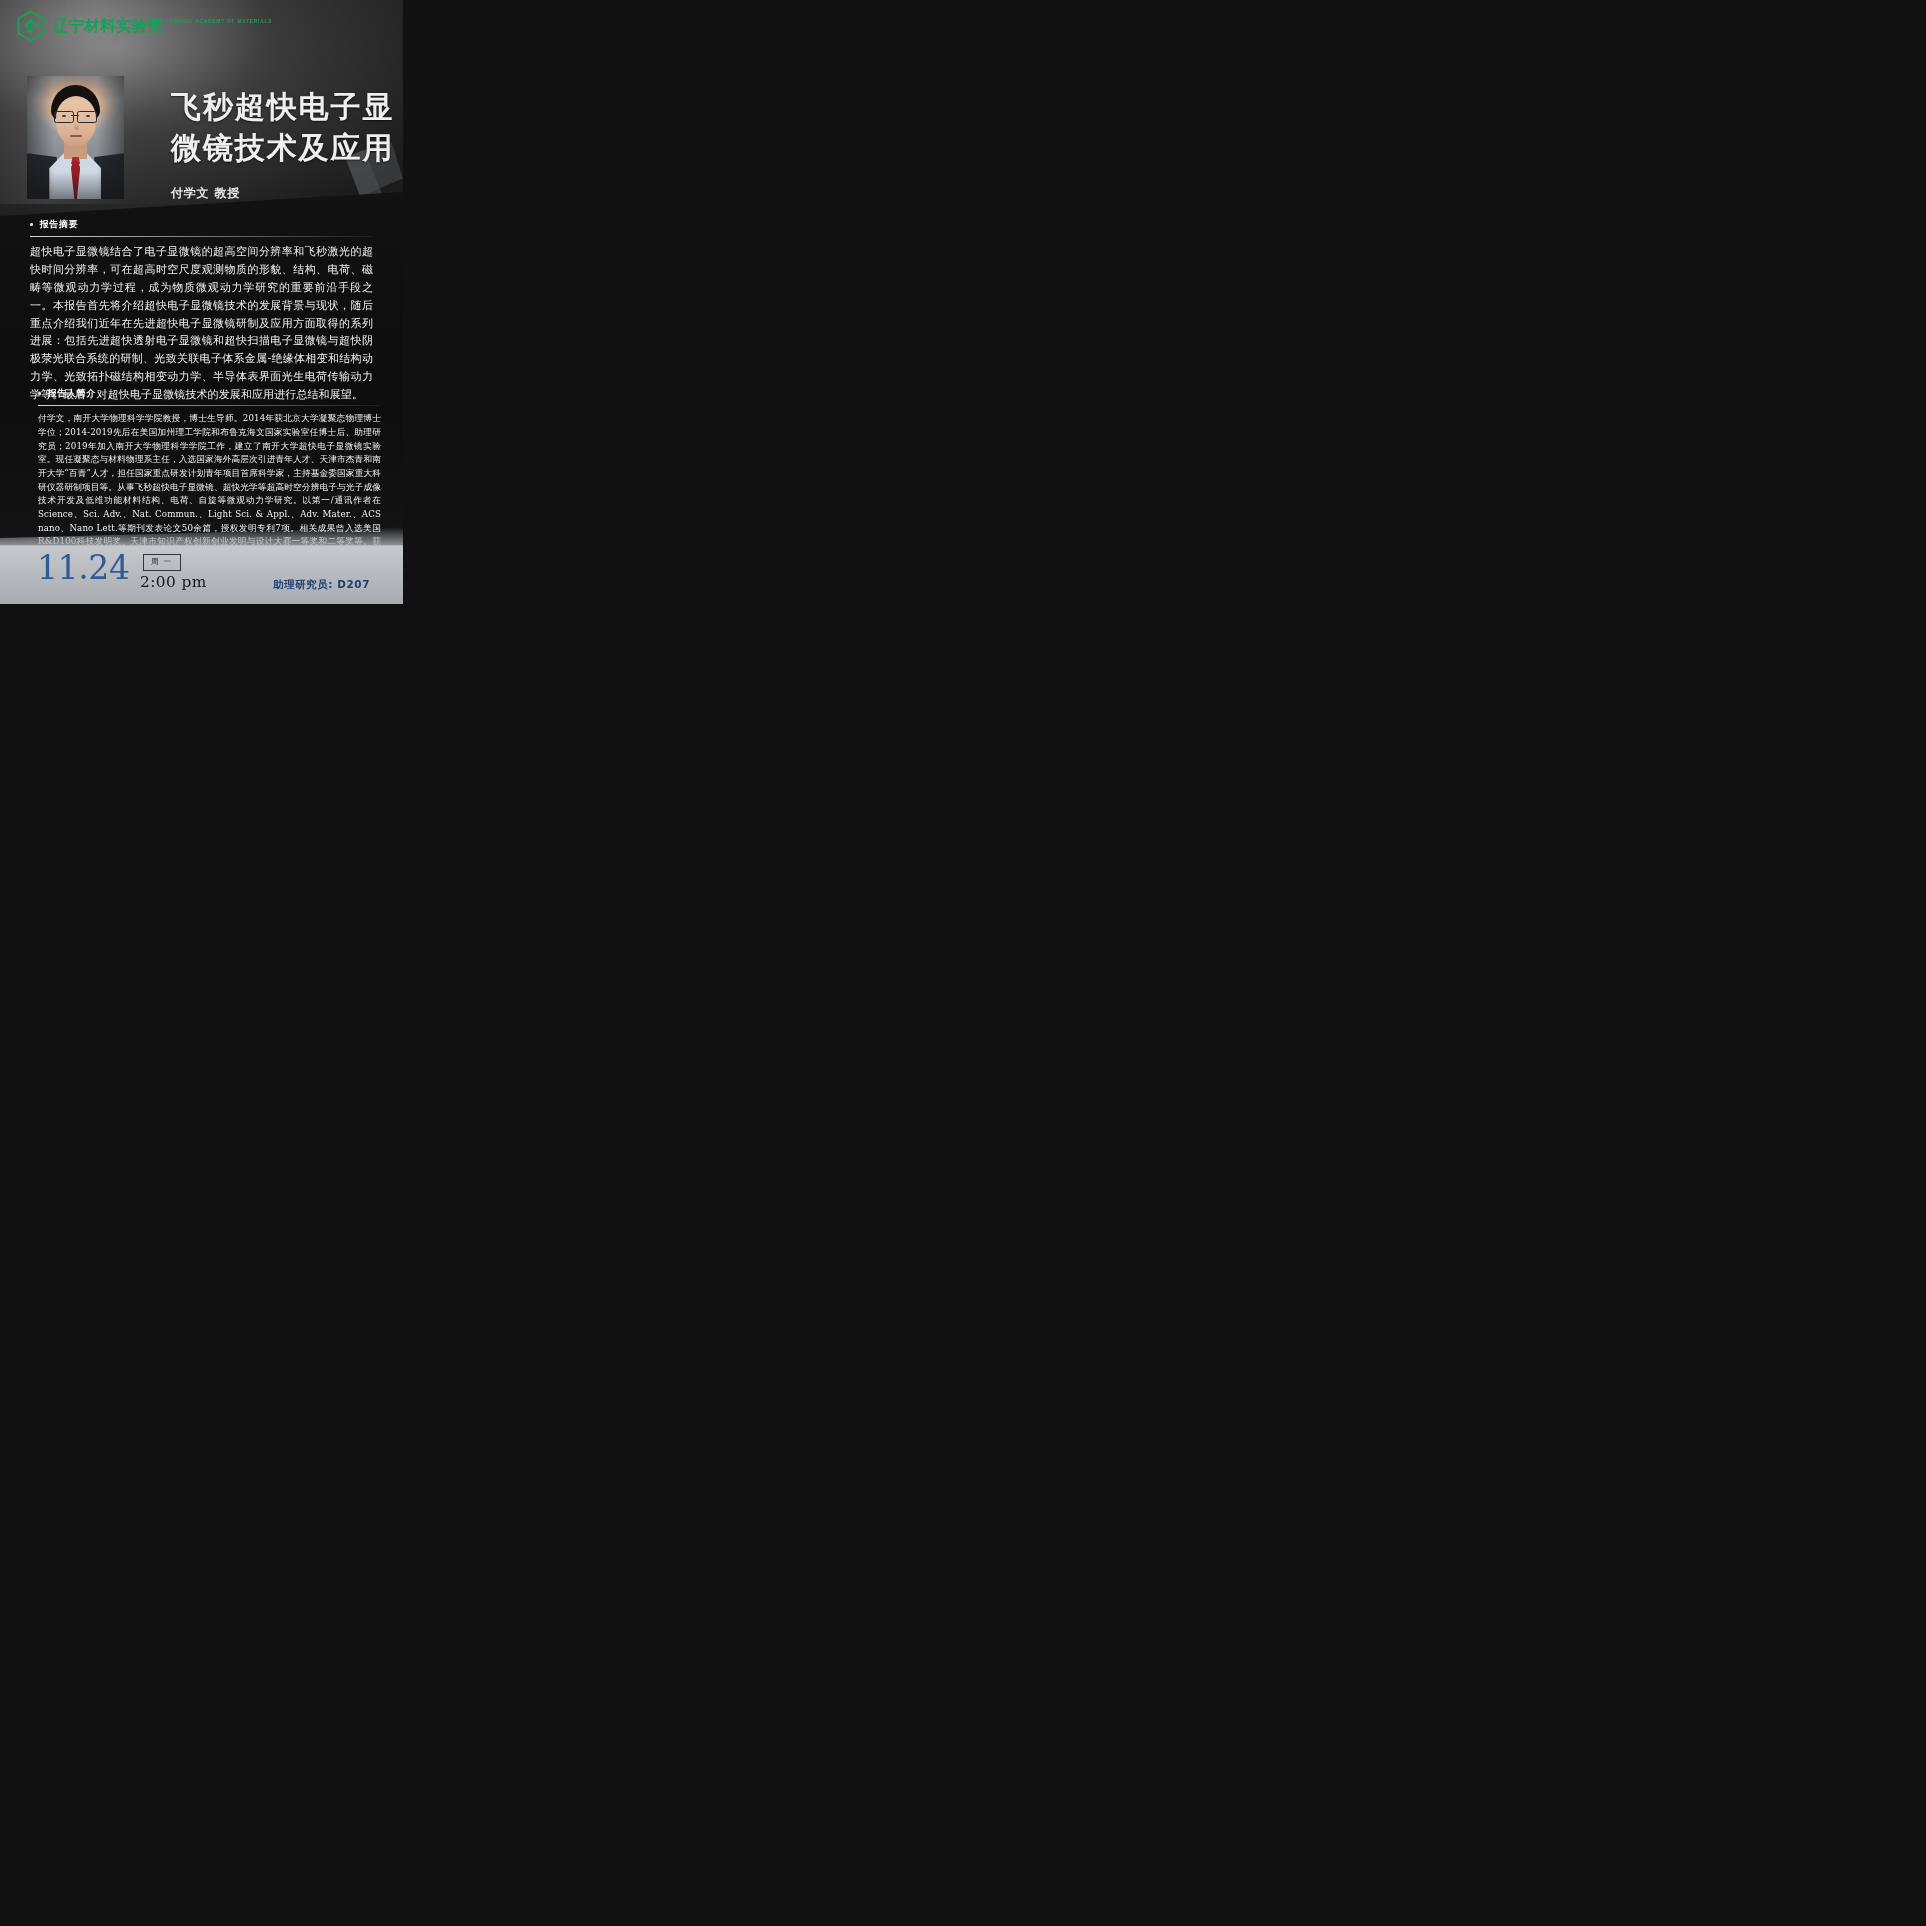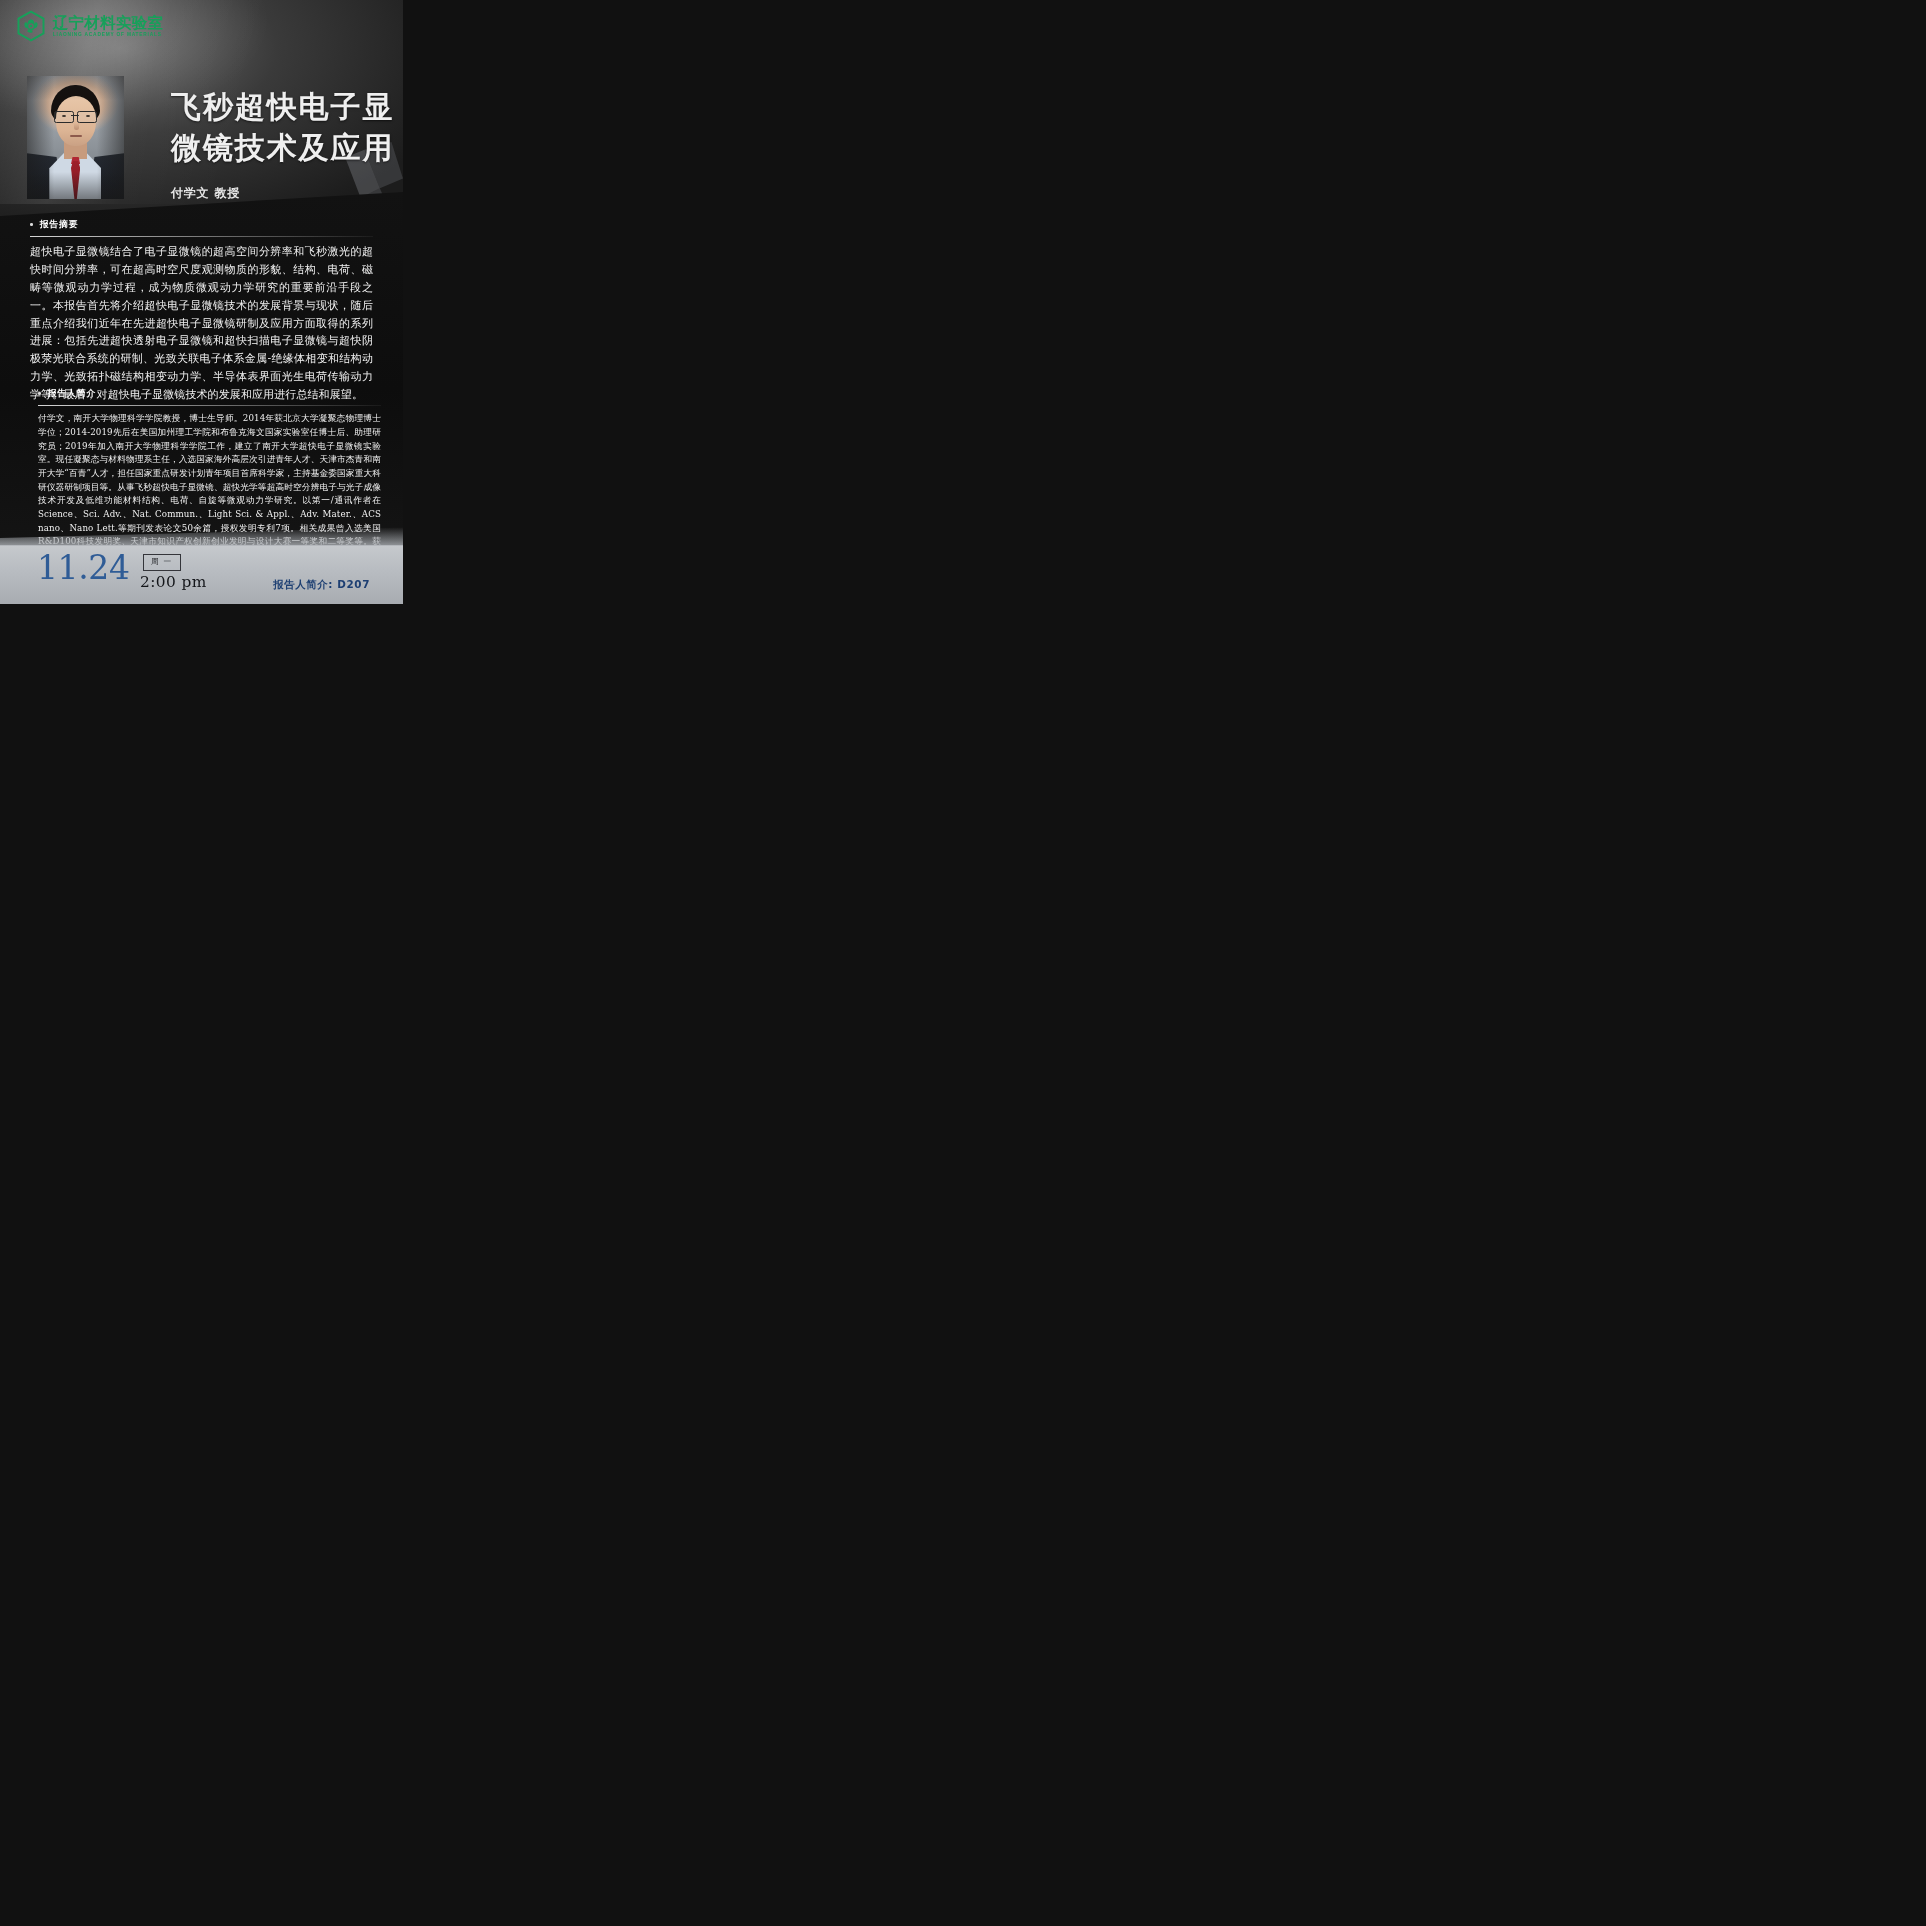--- a/index.html
+++ b/index.html
@@ -35,21 +35,20 @@
     display: flex;
     align-items: center;
     gap: 5.4px;
   }
   .logo-mark {
     width: 32px; height: 32px;
     position: relative;
   }
   .logo-text {
     display: flex;
-    flex-direction: column;
   }
   .logo-cn {
     font-size: 15.4px;
     font-weight: 700;
     color: #17a05a;
     letter-spacing: 0.4px;
     line-height: 1.05;
   }
   .logo-en {
     font-size: 4.8px;
@@ -392,17 +391,17 @@
     </div>
     <div class="sec-rule"></div>
     <div class="body-text">付学文，南开大学物理科学学院教授，博士生导师。2014年获北京大学凝聚态物理博士学位；2014-2019先后在美国加州理工学院和布鲁克海文国家实验室任博士后、助理研究员；2019年加入南开大学物理科学学院工作，建立了南开大学超快电子显微镜实验室。现任凝聚态与材料物理系主任，入选国家海外高层次引进青年人才、天津市杰青和南开大学“百青”人才，担任国家重点研发计划青年项目首席科学家，主持基金委国家重大科研仪器研制项目等。从事飞秒超快电子显微镜、超快光学等超高时空分辨电子与光子成像技术开发及低维功能材料结构、电荷、自旋等微观动力学研究。以第一/通讯作者在Science、Sci. Adv.、Nat. Commun.、Light Sci. &amp; Appl.、Adv. Mater.、ACS nano、Nano Lett.等期刊发表论文50余篇，授权发明专利7项。相关成果曾入选美国R&amp;D100科技发明奖、天津市知识产权创新创业发明与设计大赛一等奖和二等奖等。获强国青年科学家提名、南开大学青年五四奖章等荣誉。</div>
   </div>
 
   <div class="footer">
     <div class="footer-top-edge"></div>
     <div class="date">11.24</div>
     <div class="weekday">周 一</div>
     <div class="time">2:00 pm</div>
-    <div class="venue">报告人简介: D207</div>
+    <div class="venue">助理研究员: D207</div>
   </div>
 
 </div>
 
 
 </body></html>

